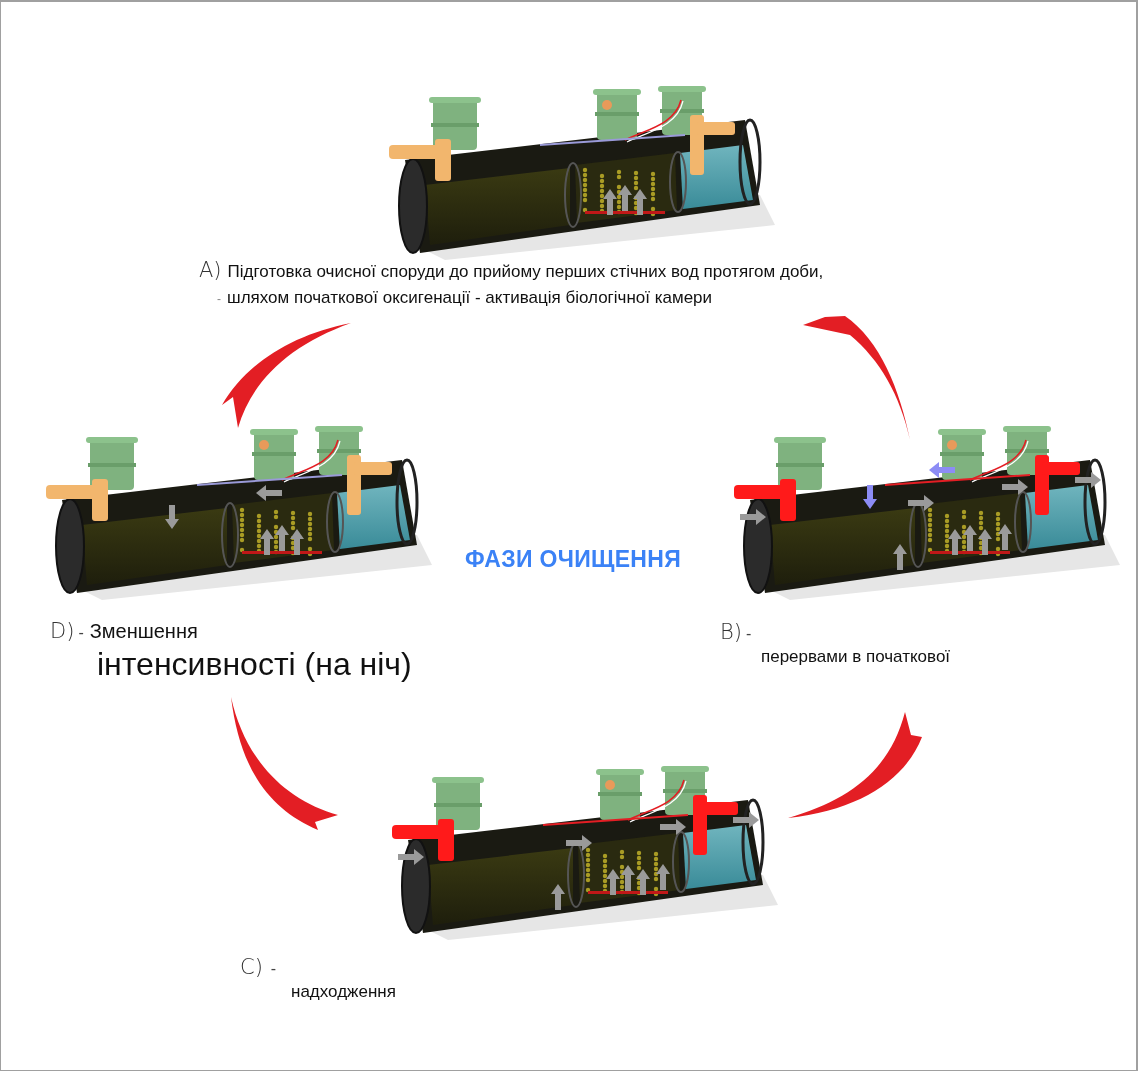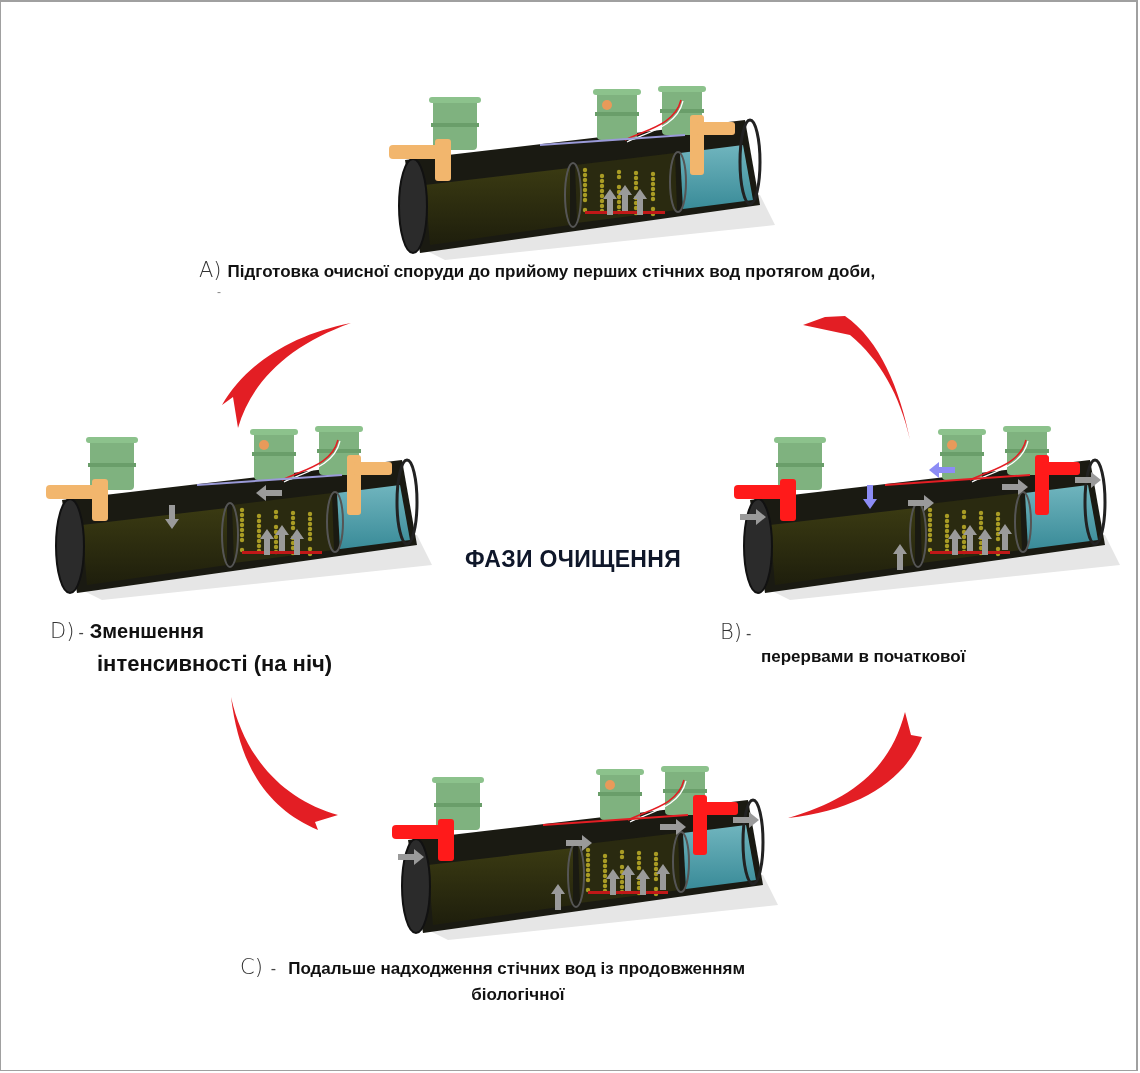--- a/index.html
+++ b/index.html
@@ -2,22 +2,22 @@
 <html><head>
 <meta charset="utf-8">
 <style>
   html, body { margin: 0; padding: 0; background: #ffffff; }
   body { width: 1140px; height: 1073px; position: relative; overflow: hidden; font-family: "Liberation Sans", sans-serif; }
   .frame { position: absolute; left: 0; top: 0; width: 1138px; height: 1071px; border: 1px solid #a0a0a0; border-top: 2px solid #a0a0a0; border-right: 2px solid #a0a0a0; box-sizing: border-box; }
   .tank { position: absolute; }
   .label { position: absolute; color: #111; }
   .letter { font-family: "DejaVu Sans", sans-serif; font-weight: 300; color: #333; font-size: 21px; }
   .dash { font-family: "Liberation Sans", sans-serif; color: #444; font-size: 16px; margin: 0 6px 0 4px; }
-  .desc { font-weight: bold; font-size: 17px; line-height: 26px; text-align: center; }
-  .center-title { position: absolute; left: 465px; top: 546px; font-weight: bold; font-size: 23px; color: #0f172a; letter-spacing: 0.3px; }
+  .desc { font-weight: normal; font-size: 17px; line-height: 26px; }
+  .center-title { position: absolute; left: 465px; top: 546px; font-weight: bold; font-size: 23px; color: #3b82f6; letter-spacing: 0.3px; }
   svg.arrows { position: absolute; left: 0; top: 0; }
 </style>
 </head>
 <body>
 
 <div class="frame"></div>
 
 <svg class="arrows" width="1140" height="1073">
 
   <path d="M803,325 L825,317 L845,316 C880,340 900,390 910,440 C900,395 880,360 850,335 Z" fill="#e31e24"></path>
@@ -452,40 +452,40 @@
 
 <div class="center-title">ФАЗИ ОЧИЩЕННЯ</div>
 
 <div class="label" style="left:199px; top:258px;">
   <div style="display:flex; align-items:baseline;">
     <span class="letter">A)</span>
     <span class="desc" style="margin-left:6px;">Підготовка очисної споруди до прийому перших стічних вод протягом доби,</span>
   </div>
   <div style="display:flex; align-items:baseline; margin-left:14px;">
     <span class="dash" style="font-size:12px;color:#888;">-</span>
+    <span class="desc">шляхом початкової оксигенації - активація біологічної камери</span>
   </div>
 </div>
 
 <div class="label" style="left:720px; top:620px;">
   <div style="display:flex; align-items:baseline;">
     <span class="letter">B)</span>
     <span class="dash">-</span>
   </div>
   <div class="desc" style="margin-left:41px;">перервами в початкової</div>
 </div>
 
 <div class="label" style="left:240px; top:955px;">
   <div style="display:flex; align-items:baseline;">
     <span class="letter">C)</span>
     <span class="dash" style="margin:0 12px 0 8px;">-</span>
-    <span class="desc">Подальше надходження стічних вод із продовженням</span>
   </div>
-  <div class="desc" style="margin-left:51px;">біологічної</div>
+  <div class="desc" style="margin-left:51px;">надходження</div>
 </div>
 
 <div class="label" style="left:50px; top:615px;">
   <div style="display:flex; align-items:baseline;">
     <span class="letter">D)</span>
     <span class="dash">-</span>
     <span class="desc" style="font-size:20px; line-height:32px;">Зменшення</span>
   </div>
-  <div class="desc" style="font-size:22px; line-height:34px; margin-left:47px;">інтенсивності (на ніч)</div>
+  <div class="desc" style="font-size:32px; line-height:34px; margin-left:47px;">інтенсивності (на ніч)</div>
 </div>
 
 </body></html>

